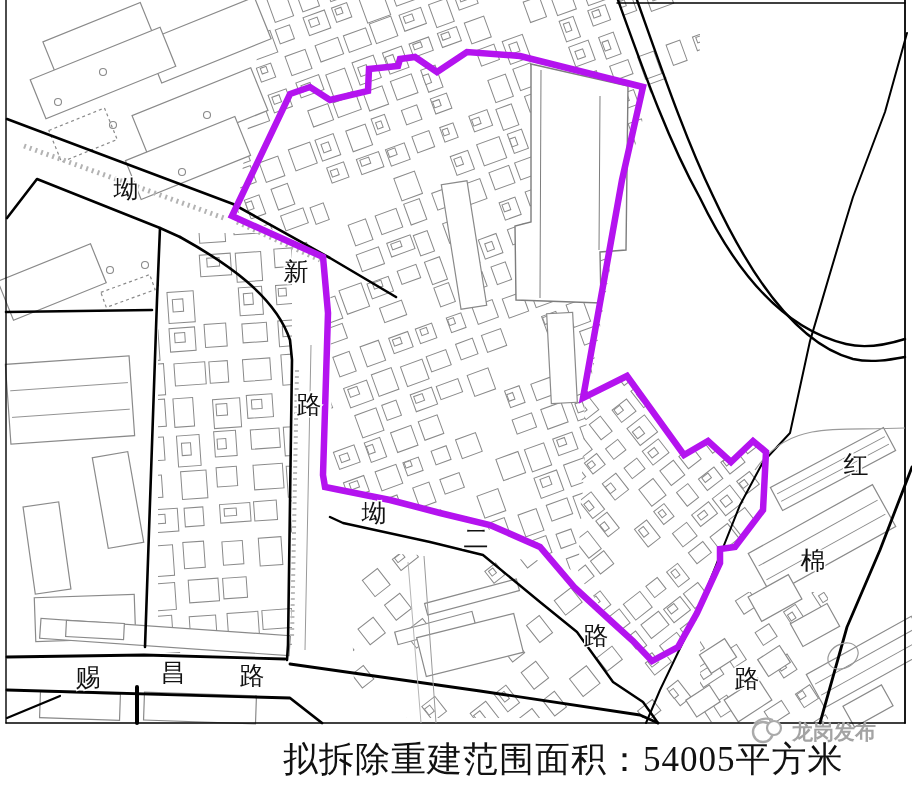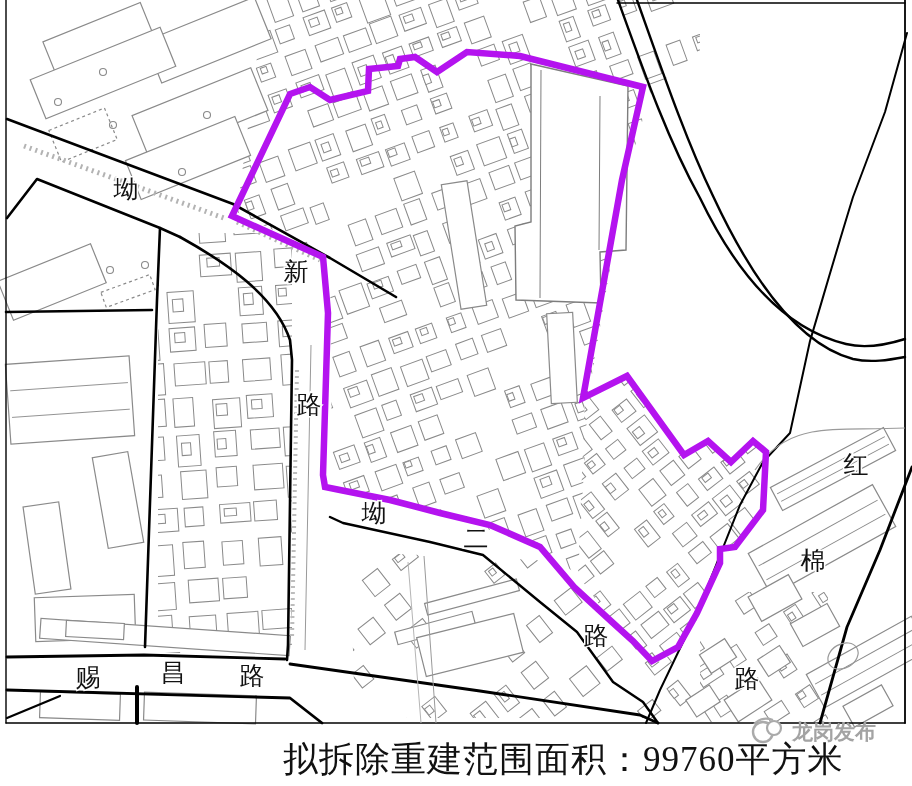--- a/index.html
+++ b/index.html
@@ -1313,21 +1313,21 @@
       <text class="roadlbl" x="856" y="473">红</text>
       <text class="roadlbl" x="813" y="569">棉</text>
       <text class="roadlbl" x="747" y="687">路</text>
       <text class="roadlbl" x="88" y="686">赐</text>
       <text class="roadlbl" x="173" y="681">昌</text>
       <text class="roadlbl" x="252" y="684">路</text>
     </g>
   </svg>
 
   <div id="caption">
-    <span>拟拆除重建范围面积：</span><span>99760</span><span>平方米</span>
+    <span>拟拆除重建范围面积：</span><span>54005</span><span>平方米</span>
   </div>
 
   <div id="watermark">
     <svg width="44" height="36" viewBox="0 0 44 36">
       <circle cx="17" cy="18" r="10" fill="#fff" stroke="#aaaaaa" stroke-width="2.4"></circle>
       <circle cx="28" cy="14" r="7" fill="#fff" stroke="#aaaaaa" stroke-width="2.2"></circle>
       <path d="M8,10 Q16,2 27,6" fill="none" stroke="#aaaaaa" stroke-width="2.2"></path>
     </svg>
     <span class="wm-text">龙岗发布</span>
   </div>

